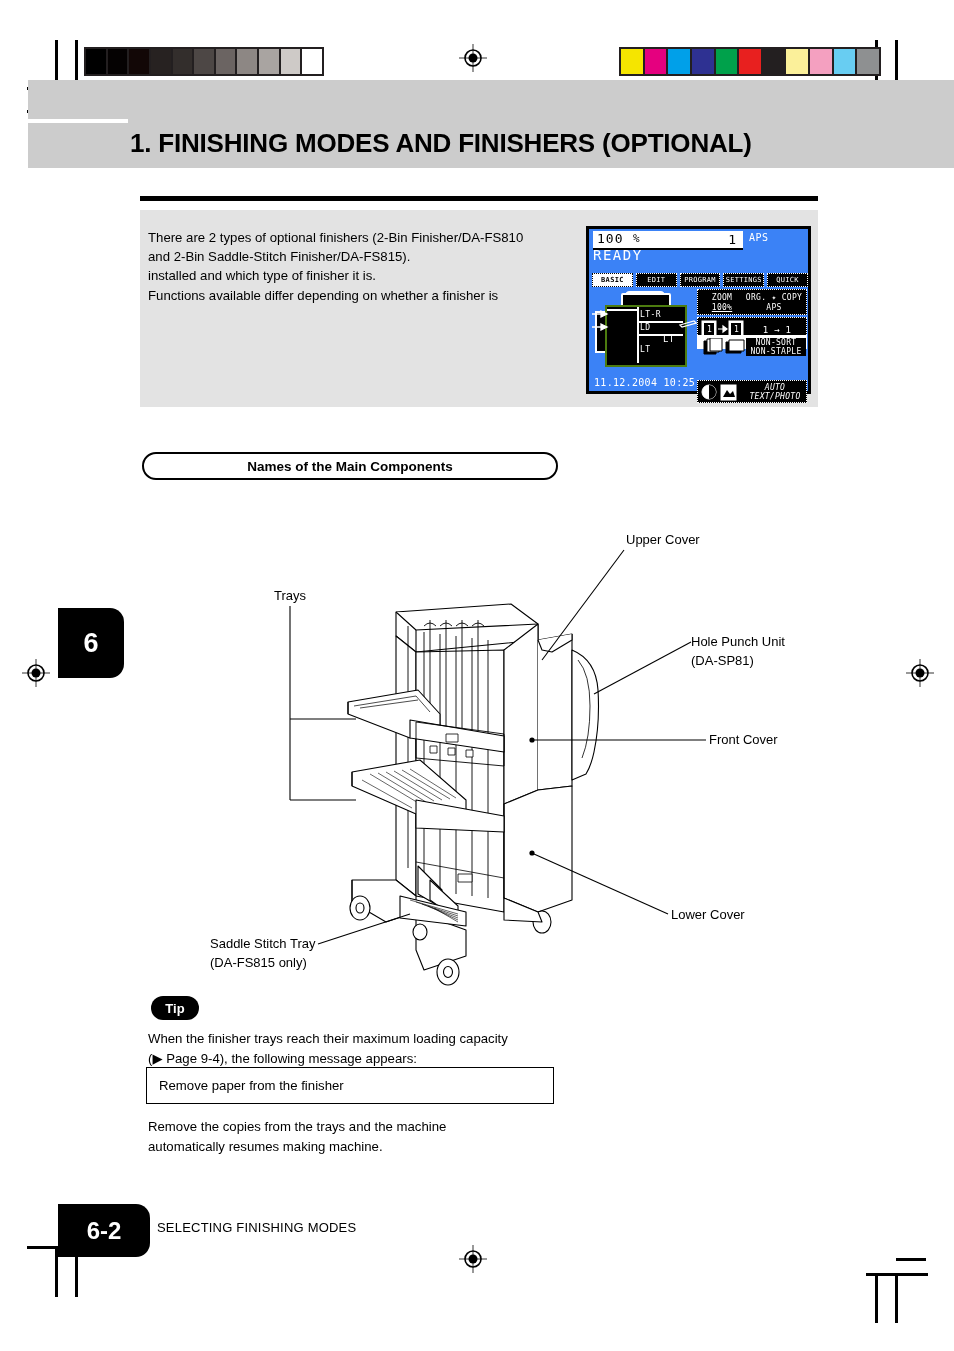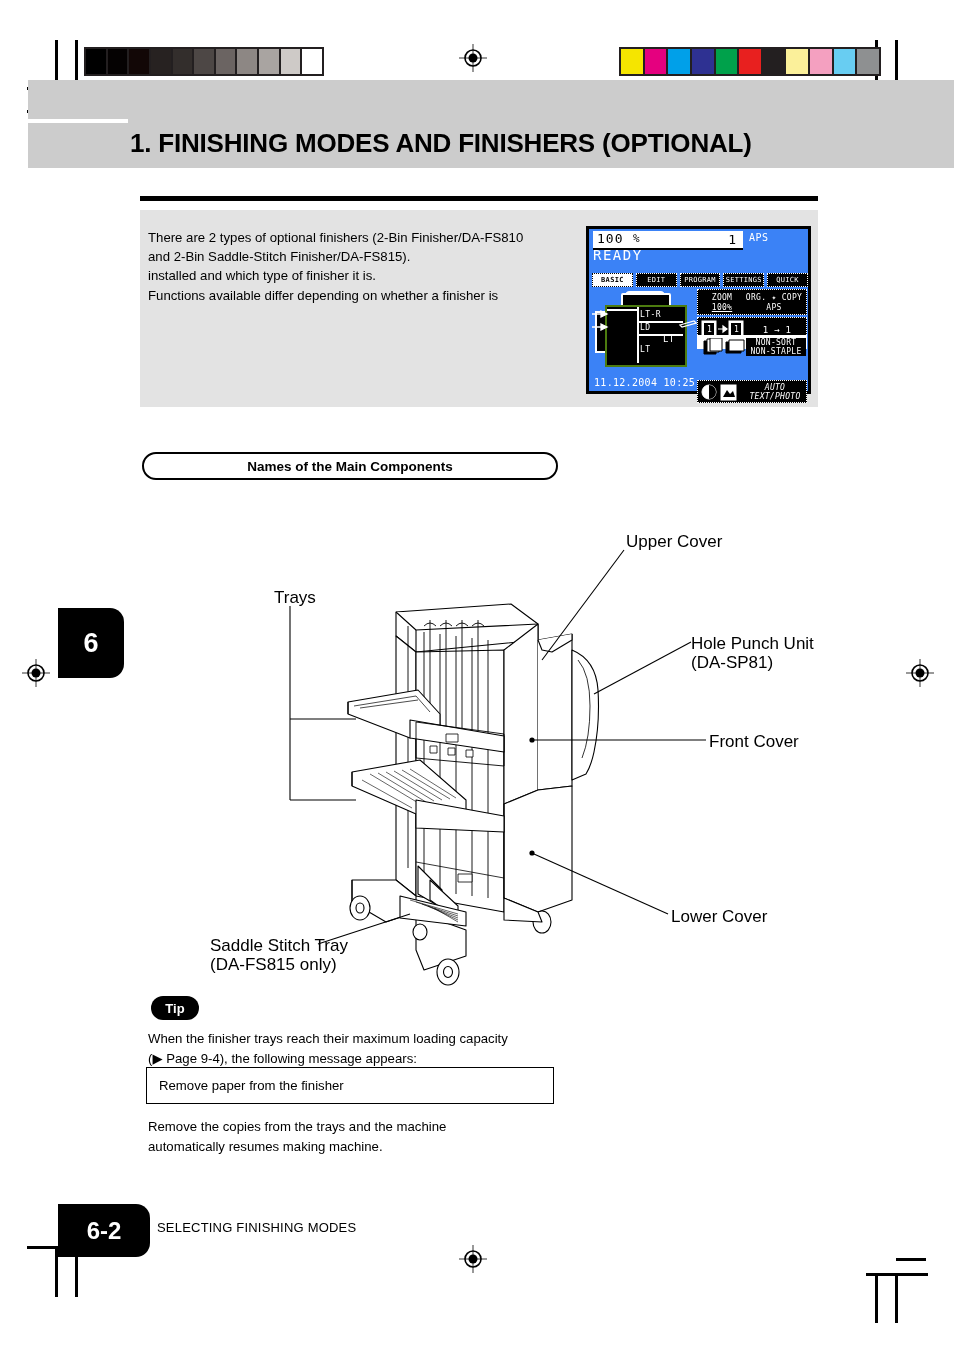--- a/index.html
+++ b/index.html
@@ -59,21 +59,21 @@
   .rbox{position:absolute;left:0;width:110px;border:1px dotted #fff;box-sizing:border-box;background:#000;}
   .rbox.inv{background:#fff;}
   .rb-txt{position:absolute;font-size:8px;letter-spacing:0.3px;text-align:center;}
 
   
   .pill{position:absolute;left:142px;top:452px;width:416px;height:28px;border:2px solid #000;
         border-radius:14px;display:flex;align-items:center;justify-content:center;
         font-size:13.5px;font-weight:bold;box-sizing:border-box;}
 
   
-  .dlabel{position:absolute;font-size:17px;white-space:nowrap;}
+  .dlabel{position:absolute;font-size:13px;white-space:nowrap;}
 
   
   .chtab{position:absolute;left:58px;top:608px;width:66px;height:70px;background:#000;
          border-radius:0 14px 14px 0;color:#fff;display:flex;align-items:center;justify-content:center;
          font-size:27px;font-weight:bold;}
 
   
   .tip-pill{position:absolute;left:151px;top:996px;width:48px;height:24px;background:#000;color:#fff;
             border-radius:12px;display:flex;align-items:center;justify-content:center;
             font-size:13px;font-weight:bold;}

